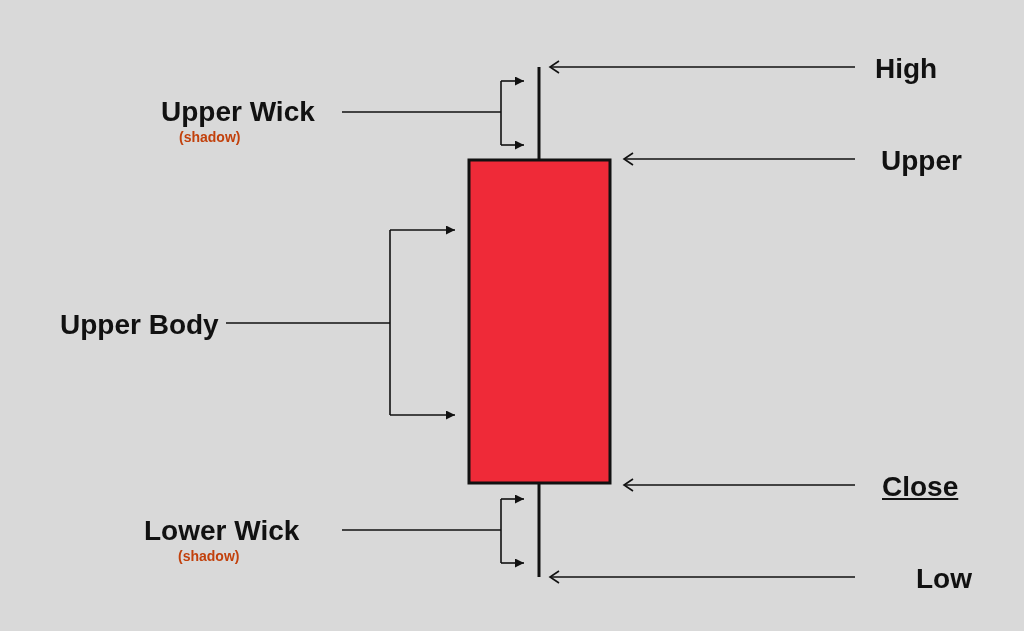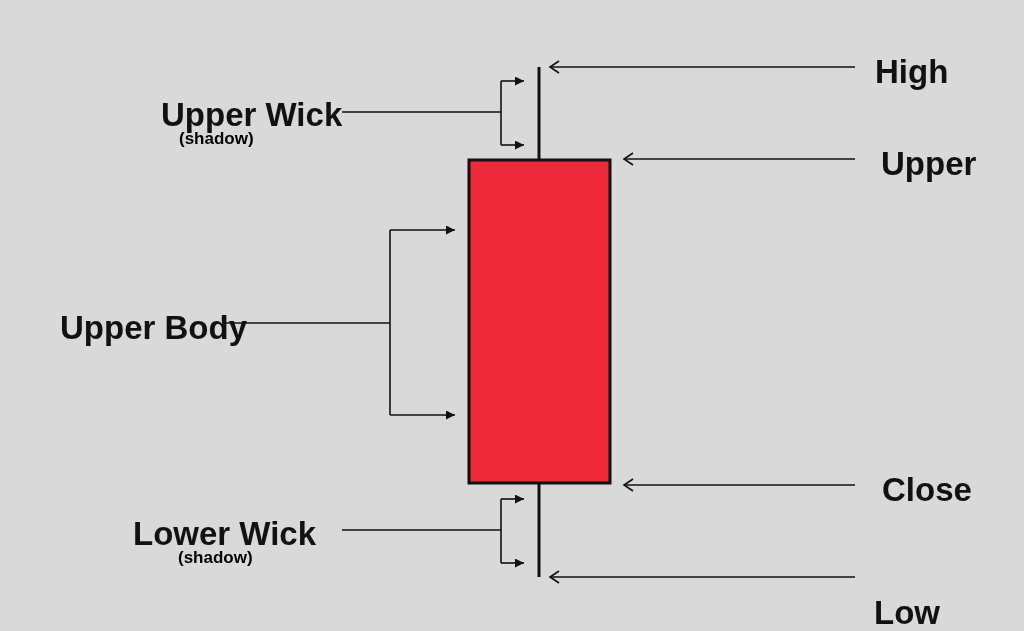--- a/index.html
+++ b/index.html
@@ -4,25 +4,25 @@
   <style>
     html, body { margin: 0; padding: 0; }
     body {
       width: 1024px; height: 631px;
       background: #d9d9d9;
       position: relative; overflow: hidden;
       font-family: "Liberation Sans", "DejaVu Sans", sans-serif;
     }
     svg { position: absolute; left: 0; top: 0; }
     .lbl {
-      position: absolute; color: #111; font-weight: bold; font-size: 33px;
+      position: absolute; color: #111; font-weight: bold; font-size: 28px;
       line-height: 1; white-space: nowrap;
     }
     .sub {
-      position: absolute; color: #000000; font-weight: bold; font-size: 17px;
+      position: absolute; color: #c2410c; font-weight: bold; font-size: 14px;
       line-height: 1; white-space: nowrap;
     }
   </style>
 </head>
 <body style="background: rgb(217, 217, 217);">
 
 <svg width="1024" height="631" viewBox="0 0 1024 631">
   <defs>
     <marker id="tri" viewBox="0 0 10 10" refX="10" refY="5" markerWidth="9" markerHeight="9" markerUnits="userSpaceOnUse" orient="auto">
       <path d="M0,0 L10,5 L0,10 z" fill="#111"></path>
@@ -73,19 +73,19 @@
       <polyline points="559,571 550,577 559,583"></polyline>
     </g>
   </g>
 </svg>
 
 <div class="lbl" style="left:161px; top:98px;">Upper Wick</div>
 <div class="sub" style="left:179px; top:130px;">(shadow)</div>
 
 <div class="lbl" style="left:60px; top:311px;">Upper Body</div>
 
-<div class="lbl" style="left:133px; top:517px;">Lower Wick</div>
+<div class="lbl" style="left:144px; top:517px;">Lower Wick</div>
 <div class="sub" style="left:178px; top:549px;">(shadow)</div>
 
 <div class="lbl" style="left:875px; top:55px;">High</div>
 <div class="lbl" style="left:881px; top:147px;">Upper</div>
-<div class="lbl" style="left:882px; top:473px;">Close</div>
-<div class="lbl" style="left:874px; top:565px;margin-top:31px;">Low</div>
+<div class="lbl" style="left:882px; top:473px;text-decoration:underline;">Close</div>
+<div class="lbl" style="left:916px; top:565px;">Low</div>
 
 </body></html>

